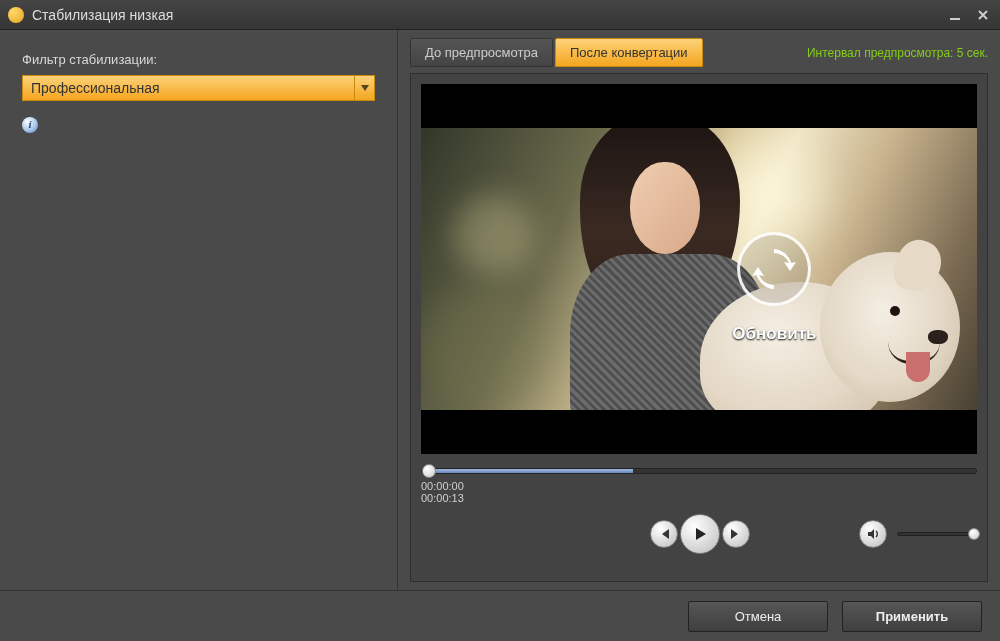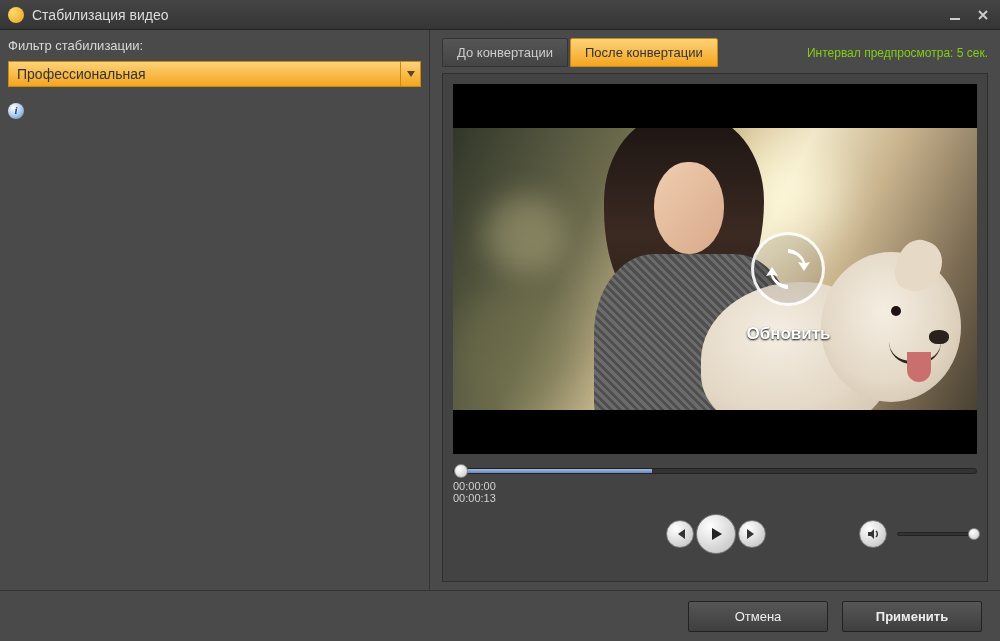--- a/index.html
+++ b/index.html
@@ -28,22 +28,22 @@
   }
   .titlebar-text { flex: 1; font-size: 14px; color: #ddd; }
   .win-controls { display: flex; gap: 10px; }
   .win-btn { width: 18px; height: 18px; display:flex; align-items:center; justify-content:center; cursor:pointer; color:#ccc; font-size:14px; }
   .content {
     display: flex;
     height: 560px;
     background: #4a4a4a;
   }
   .left-panel {
-    width: 430px;
-    padding: 8px;
+    width: 398px;
+    padding: 22px;
     border-right: 1px solid #333;
     background:#4a4a4a;
   }
   .filter-label { font-size: 13px; margin-bottom: 8px; color:#d8d8d8;}
   .dropdown {
     display: flex;
     height: 26px;
     border: 1px solid #c88a10;
   }
   .dropdown-value {
@@ -243,21 +243,21 @@
     font-size:13px;
   }
   .btn.primary { font-weight:bold; }
   svg { display:block; }
 </style>
 </head>
 <body>
 
 <div class="titlebar">
   <div class="titlebar-icon"></div>
-  <div class="titlebar-text">Стабилизация видео</div>
+  <div class="titlebar-text">Стабилизация низкая</div>
   <div class="win-controls">
     <div class="win-btn">
       <svg width="12" height="12" viewBox="0 0 12 12">
           <rect x="1" y="9" width="10" height="2" fill="#ccc"></rect>
         </svg>
     </div>
     <div class="win-btn">
       <svg width="12" height="12" viewBox="0 0 12 12">
           <path d="M2 2 L10 10 M10 2 L2 10" stroke="#ccc" stroke-width="2"></path>
         </svg>
@@ -277,21 +277,21 @@
           </svg>
       </div>
     </div>
     <div class="info-row">
       <div class="info-icon">i</div>
     </div>
   </div>
 
   <div class="right-panel">
     <div class="right-head">
-      <div class="tab">До конвертации</div>
+      <div class="tab">До предпросмотра</div>
       <div class="tab active">После конвертации</div>
       <div class="preview-label">Интервал предпросмотра: 5 сек.</div>
     </div>
 
     <div class="preview-frame">
       <div class="video-area">
         <div class="video-scene">
           <div class="blur-spot sun"></div>
           <div class="blur-spot bokeh1"></div>
           <div class="blur-spot bokeh2"></div>

